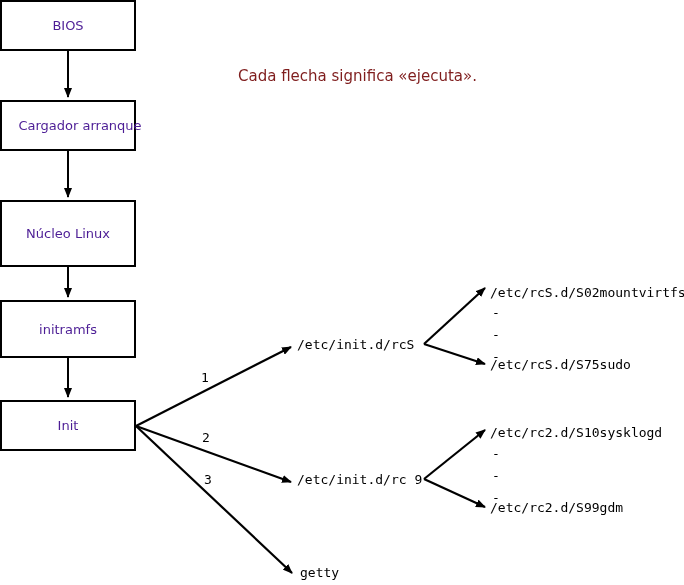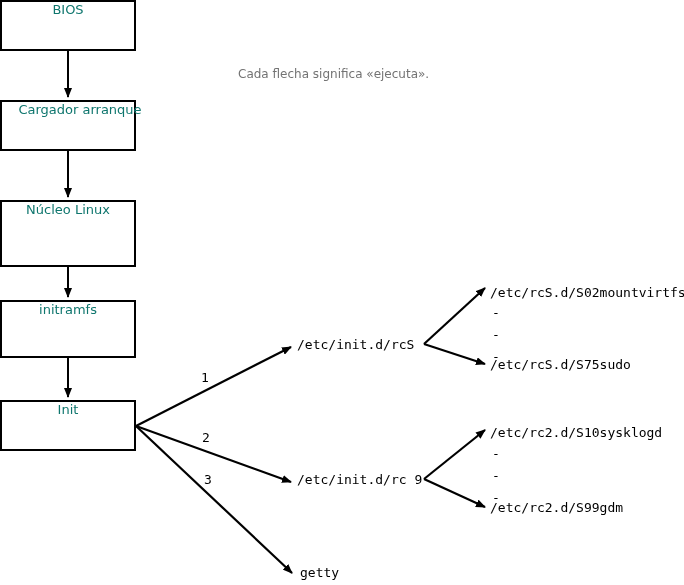--- a/index.html
+++ b/index.html
@@ -21,39 +21,40 @@
     top: 0;
     width: 684px;
     height: 585px;
   }
   .node-box {
     position: absolute;
     box-sizing: border-box;
     border: 2px solid #000000;
     background: #ffffff;
     display: flex;
+    align-items: center;
     justify-content: center;
     font-family: "DejaVu Sans", sans-serif;
     font-size: 13px;
-    color: #0f766e;
+    color: #4c1d95;
     white-space: nowrap;
   }
   .text-label {
     position: absolute;
     font-family: "DejaVu Sans Mono", monospace;
     font-size: 13px;
     color: #000000;
     white-space: pre;
     line-height: 14px;
   }
   .note-label {
     position: absolute;
     font-family: "DejaVu Sans", sans-serif;
-    font-size: 12px;
-    color: #737373;
+    font-size: 15px;
+    color: #7f1d1d;
     white-space: nowrap;
   }
   .edge-number {
     position: absolute;
     font-family: "DejaVu Sans Mono", monospace;
     font-size: 13px;
     color: #000000;
   }
   .ellipsis-dots {
     position: absolute;

